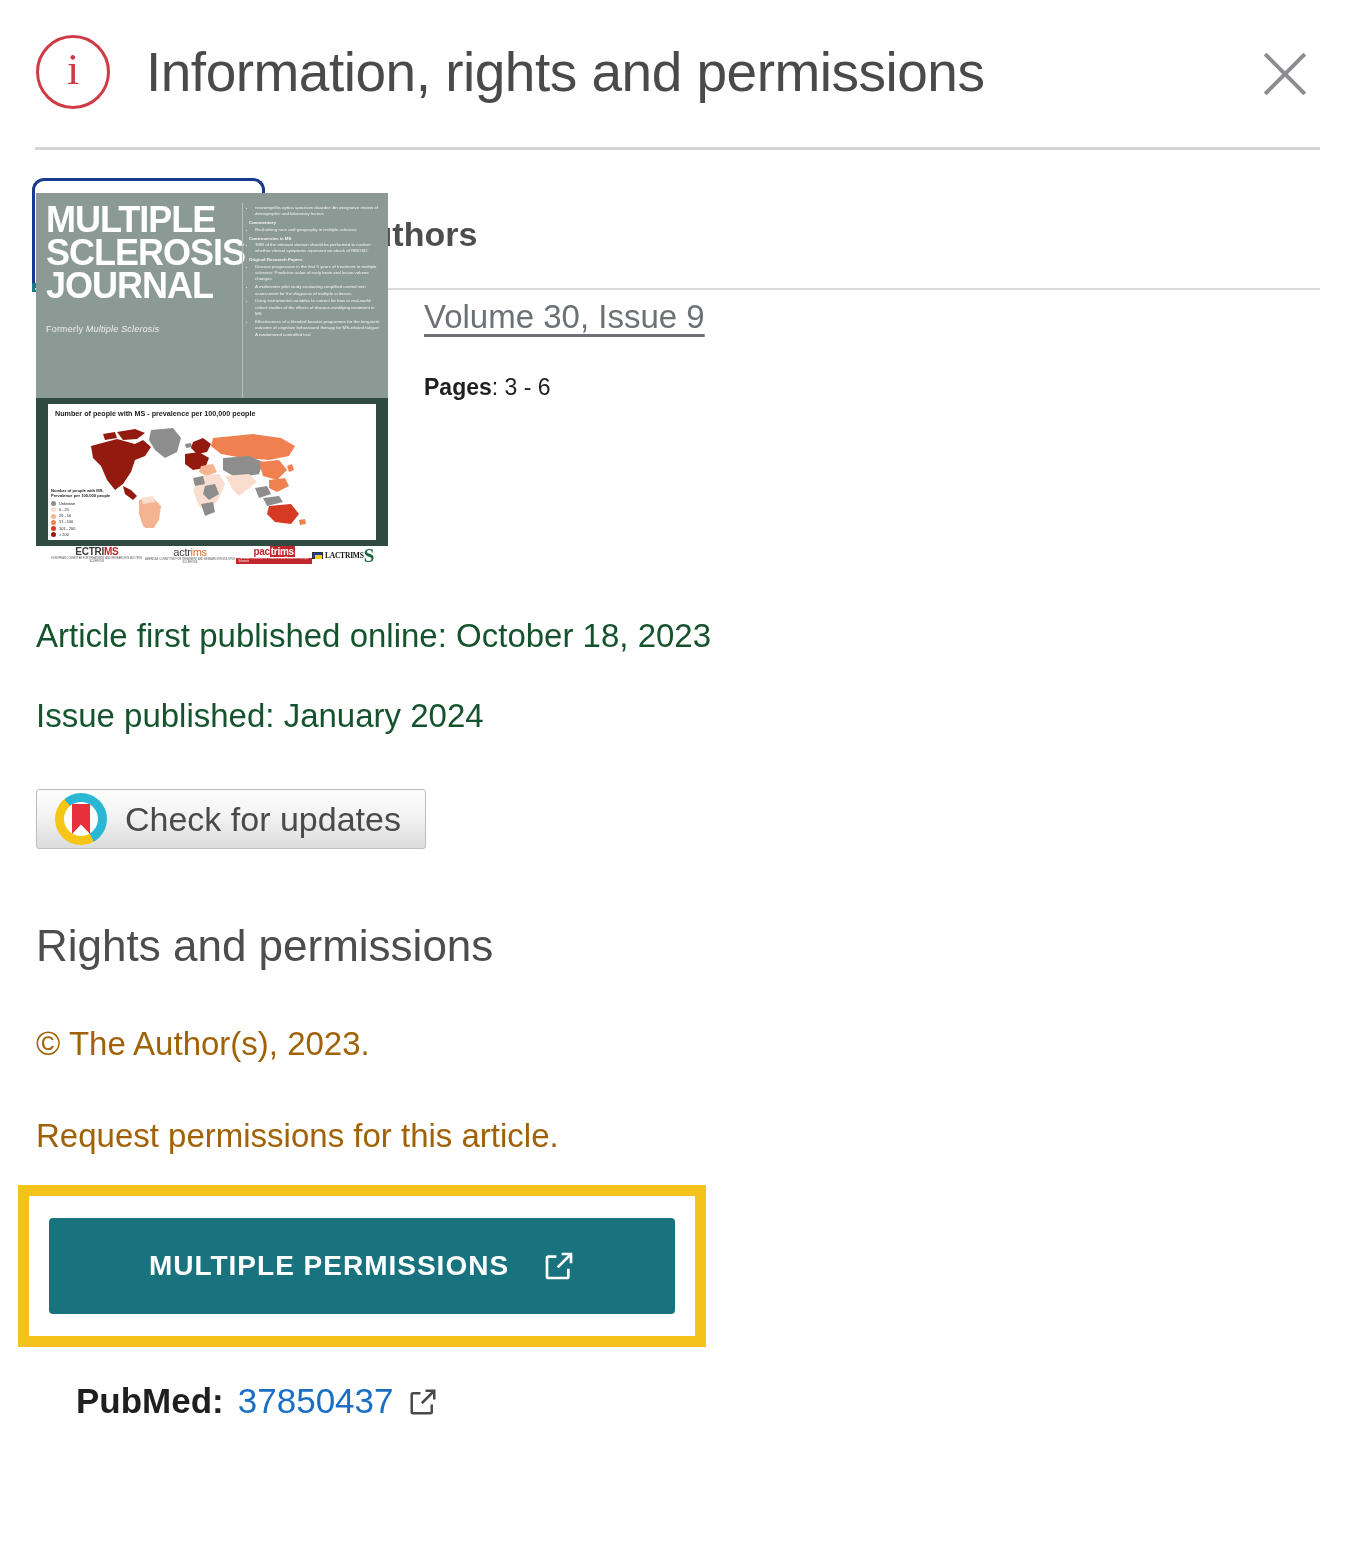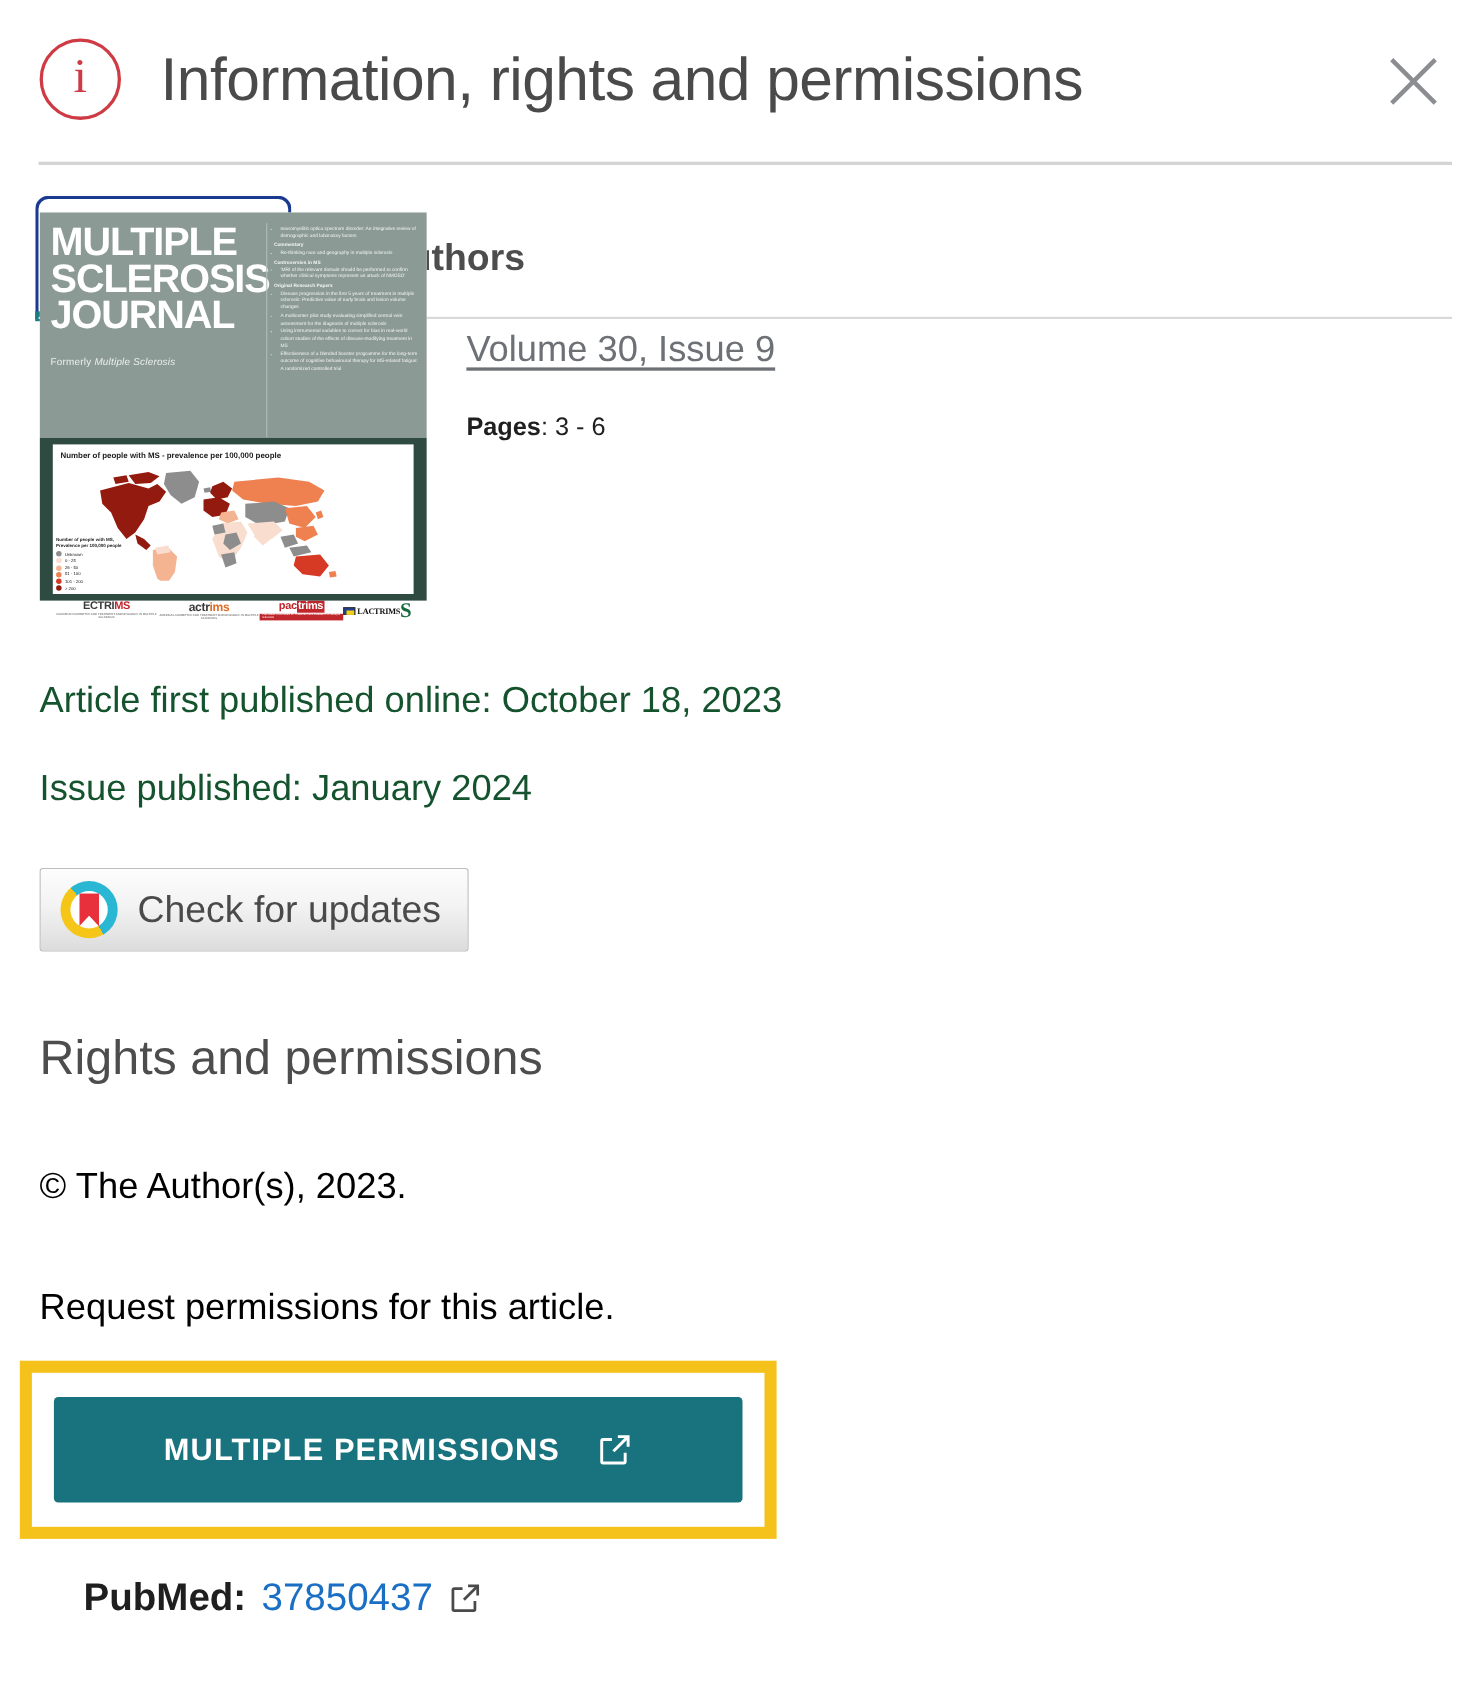--- a/index.html
+++ b/index.html
@@ -225,21 +225,21 @@
     align-items: center;
     justify-content: space-between;
     padding: 0 14px;
     background: #fff;
   }
   .logo { display: flex; flex-direction: column; align-items: center; line-height: 1; }
   .logo .main { font-weight: bold; letter-spacing: -0.3px; }
   .logo .sub { font-size: 2.6px; color: #555; margin-top: 1px; text-align:center; }
   .logo-ectrims .main { font-size: 10px; color: #3b3b3b; }
   .logo-ectrims .main em { font-style: normal; color: #c0272d; }
-  .logo-actrims .main { font-size: 11px; color: #3b3b3b; font-weight: 700; text-align: center; }
+  .logo-actrims .main { font-size: 11px; color: #3b3b3b; font-weight: 400; text-align: center; }
   .logo-actrims .main em { font-style: normal; color: #e06a23; }
   .logo-pactrims .main { font-size: 10px; color: #c0272d; }
   .logo-pactrims .bar { background:#c0272d; color:#fff; font-size:2.6px; padding:0 2px; margin-top:1px;}
   .logo-lactrims { flex-direction: row; gap: 2px; align-items: center;}
   .logo-lactrims .flag { width: 11px; height: 7px; background: #1d3f94; border: 0.5px solid #333; position: relative; }
   .logo-lactrims .flag::after { content:""; position:absolute; left:2px; top:1.5px; width:7px; height:4px; background:#f5d116;}
   .logo-lactrims .main { font-size: 7.5px; color: #111; font-family: "Liberation Serif", serif; letter-spacing: -0.2px;}
   .logo-sage .main { font-size: 19px; color: #17683c; font-family: "Liberation Serif", serif; font-weight: bold; }
 
   
@@ -270,21 +270,21 @@
     margin-top: 42px;
   }
   .pub-line.first { margin-top: 52px; }
 
   
   .crossmark {
     margin-top: 54px;
     display: inline-flex;
     align-items: center;
     gap: 18px;
-    height: 76px;
+    height: 60px;
     padding: 0 24px 0 18px;
     border: 1px solid #bdbdbd;
     border-radius: 3px;
     background: linear-gradient(to bottom, #fdfdfd 0%, #f3f3f3 45%, #dcdcdc 100%);
     cursor: pointer;
   }
   .cm-logo {
     position: relative;
     width: 52px; height: 52px;
     border-radius: 50%;
@@ -314,23 +314,23 @@
   }
 
   
   .section-title {
     margin-top: 72px;
     font-size: 44px;
     font-weight: 400;
     color: #4d4d4d;
   }
   .rights-line {
-    margin-top: 72px;
+    margin-top: 54px;
     font-size: 33px;
-    color: #000000;
+    color: #a16207;
   }
 
   
   .highlight-box {
     margin-top: 30px;
     margin-left: -18px;
     width: 688px;
     border: 11px solid #f5c21b;
     background: #fff;
     padding: 22px 20px;

